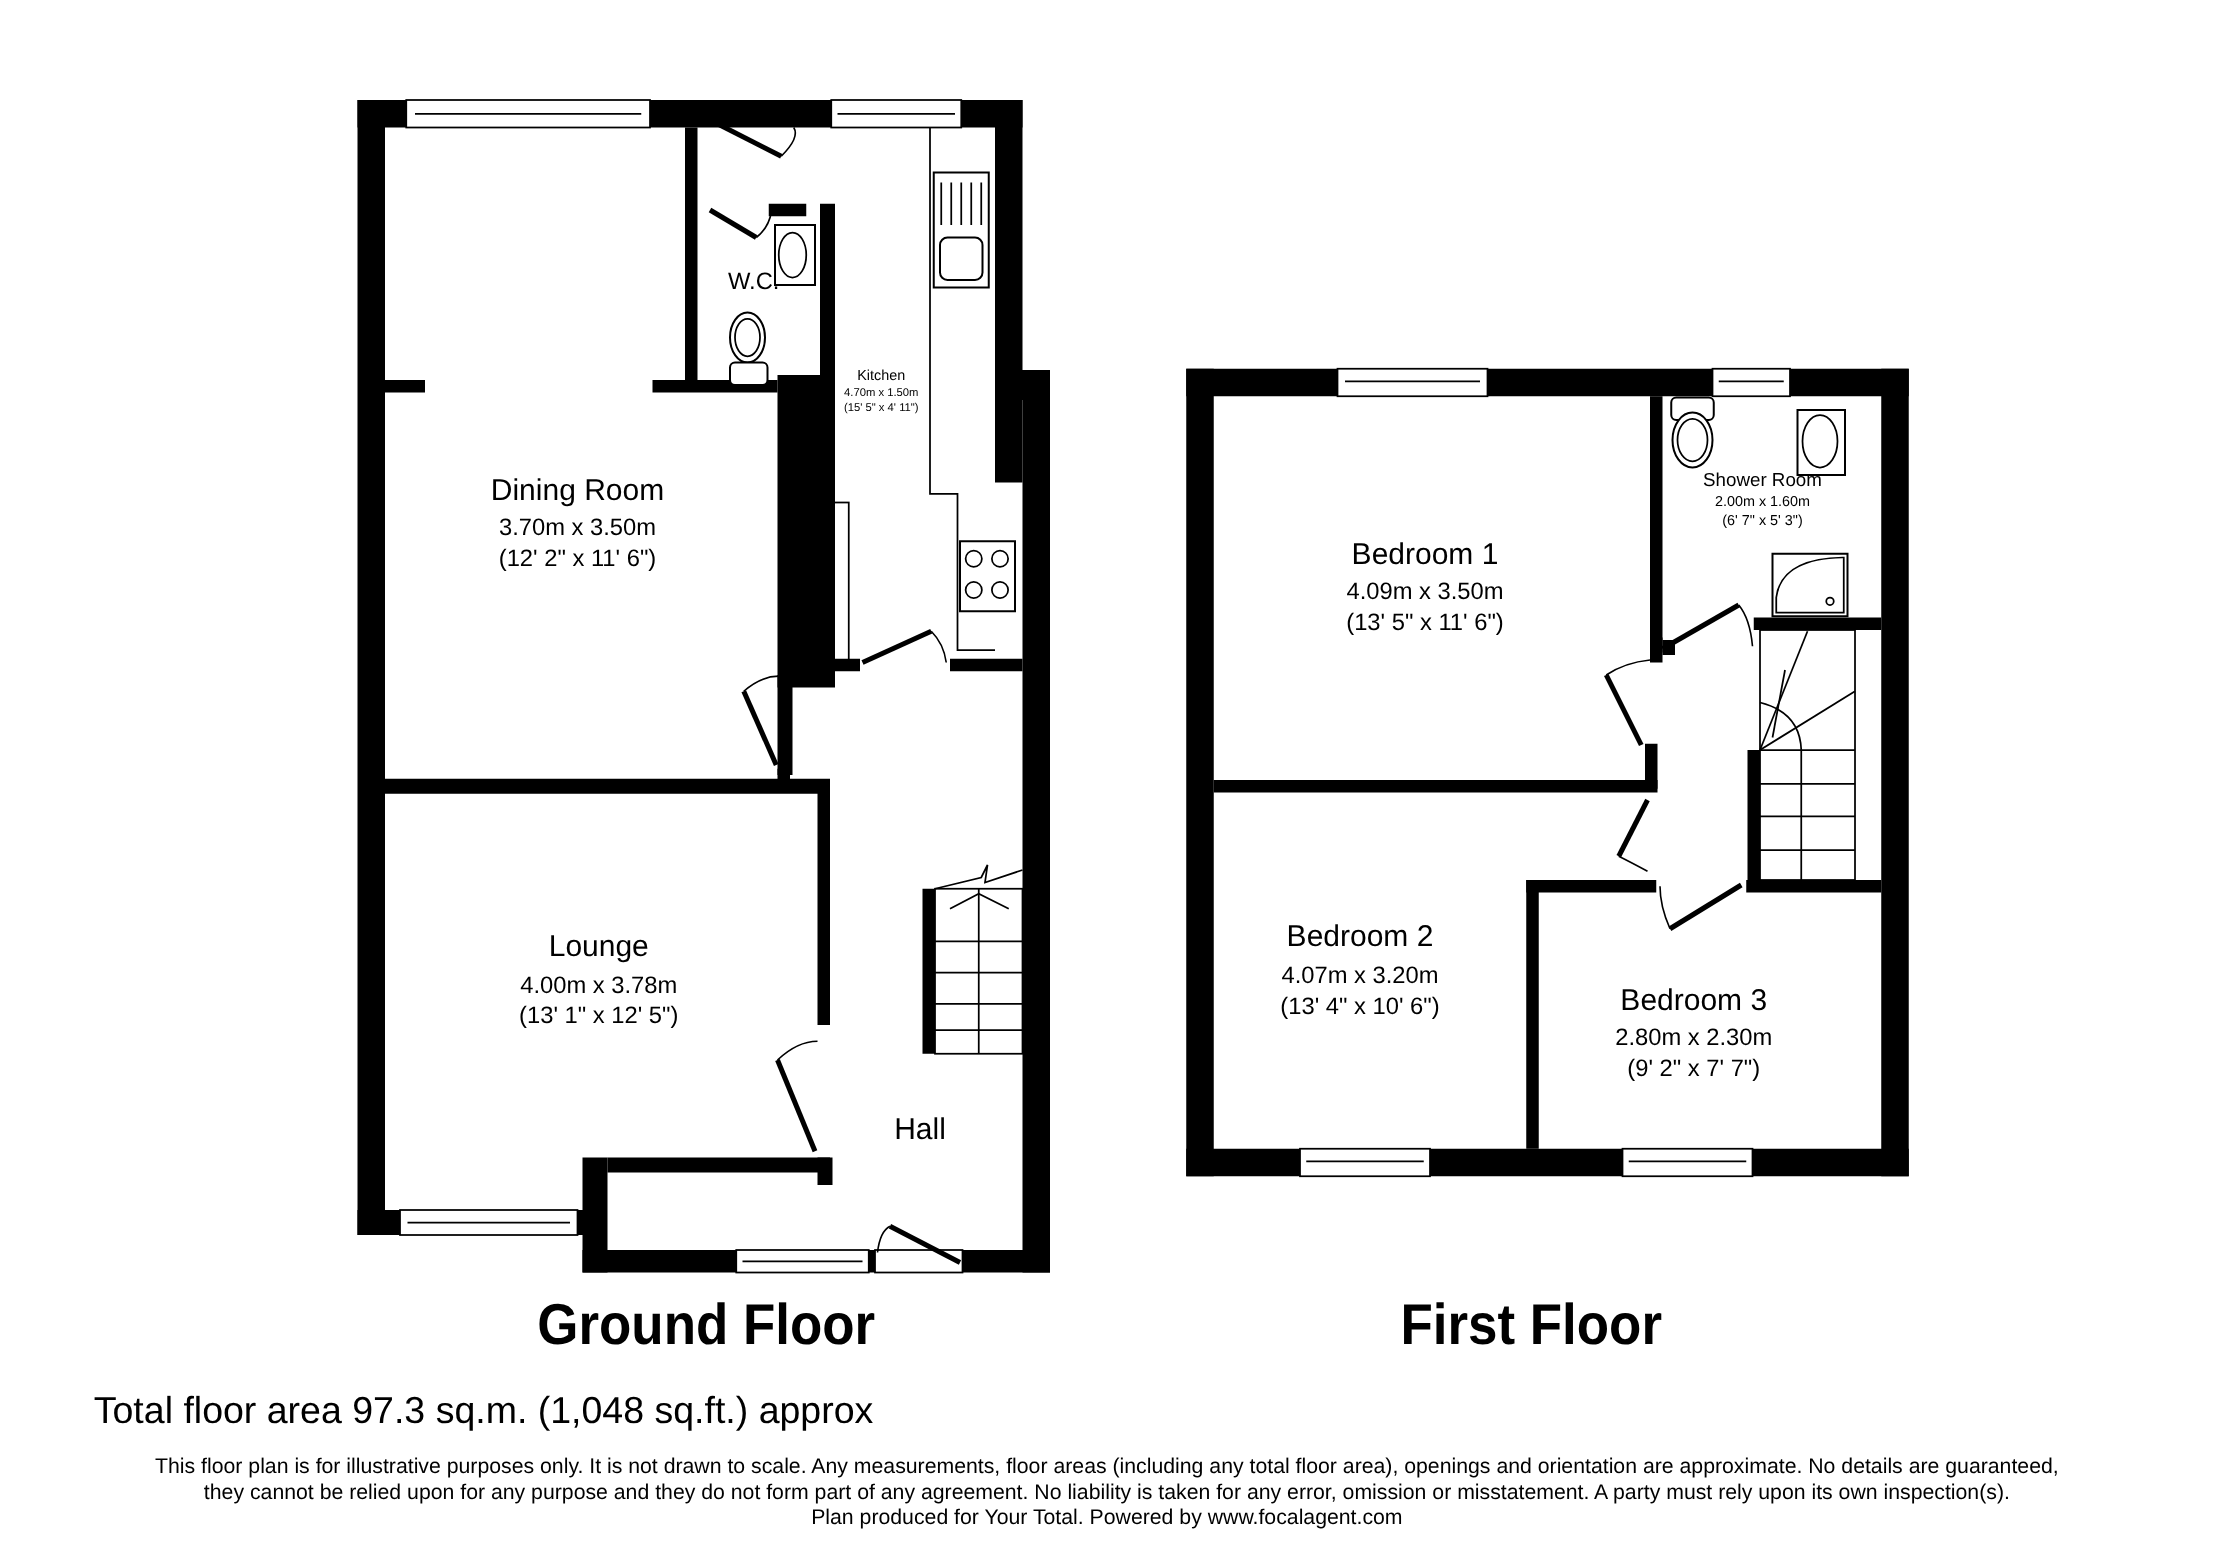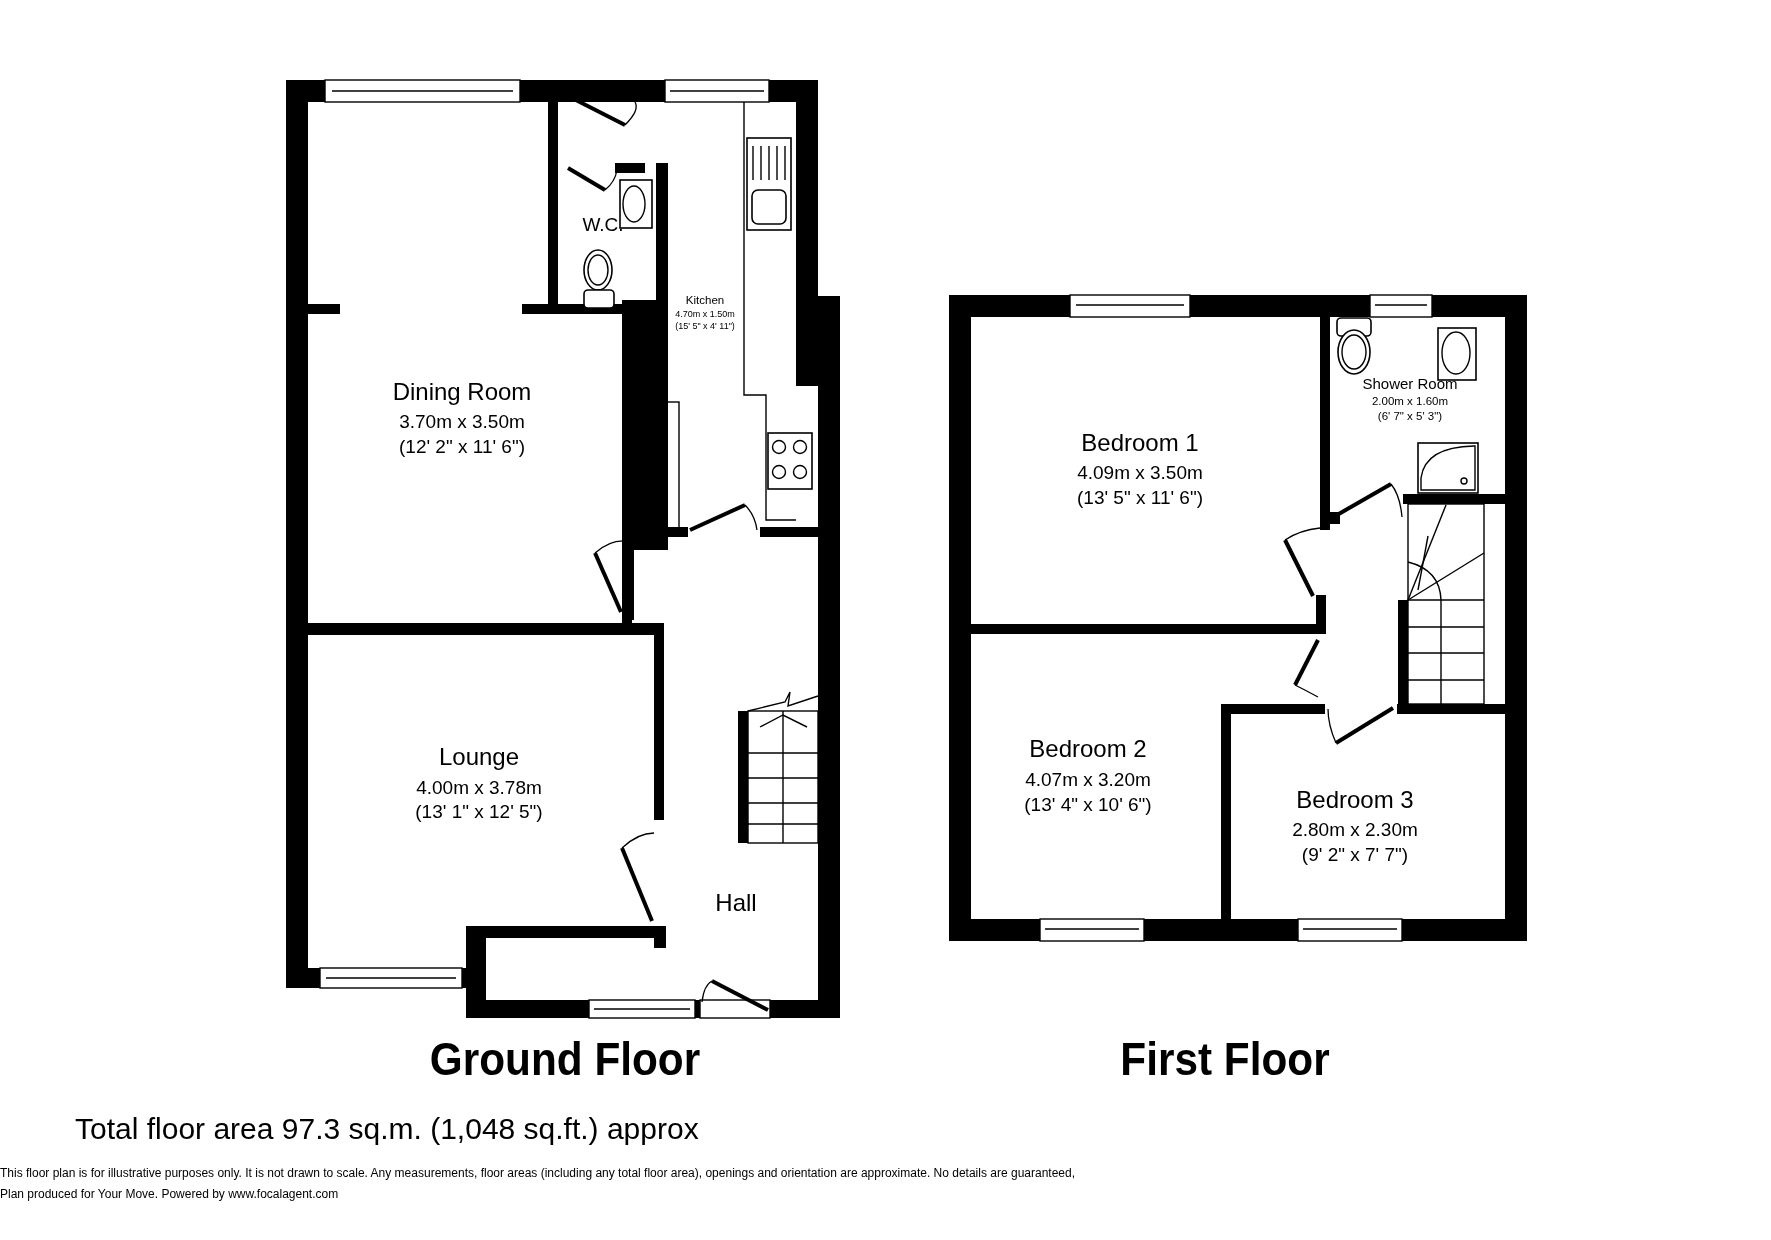--- a/index.html
+++ b/index.html
@@ -8,21 +8,21 @@
   .wall { fill:#000; }
   .fix { fill:#fff; stroke:#000; stroke-width:1.6; }
   .thin { fill:none; stroke:#000; stroke-width:1.4; }
   .door { fill:none; stroke:#000; stroke-width:4; }
   .arc { fill:none; stroke:#000; stroke-width:1.3; }
   .win { fill:#fff; stroke:#000; stroke-width:1.4; }
   .room-name { font-family:"Liberation Sans", sans-serif; fill:#000; }
   .txt { position:absolute; color:#000; font-family:"Liberation Sans", sans-serif; white-space:nowrap; }
   .floor-title { font-weight:bold; font-size:46px; transform:scaleX(0.92); transform-origin:center; }
   .total { font-size:30px; }
-  .disclaimer { font-size:12px; line-height:20.5px; }
+  .disclaimer { font-size:17px; text-align:center; line-height:20.5px; }
 </style>
 </head>
 <body>
 
 <svg width="1771" height="1240" viewBox="0 0 1771 1240">
 
   <g>
 
     <rect class="wall" x="286" y="80" width="22" height="908"></rect>
     <rect class="wall" x="286" y="80" width="532" height="22"></rect>
@@ -209,14 +209,15 @@
   </g>
 </svg>
 
 <div class="txt floor-title" style="left:380px; top:1032px; width:370px; text-align:center;">Ground Floor</div>
 <div class="txt floor-title" style="left:1070px; top:1032px; width:310px; text-align:center;">First Floor</div>
 
 <div class="txt total" style="left:75px; top:1112px;">Total floor area 97.3 sq.m. (1,048 sq.ft.) approx</div>
 
 <div class="txt disclaimer" style="left:0; top:1163px; width:1771px;">
   <div>This floor plan is for illustrative purposes only. It is not drawn to scale. Any measurements, floor areas (including any total floor area), openings and orientation are approximate. No details are guaranteed,</div>
-  <div>Plan produced for Your Move. Powered by www.focalagent.com</div>
+  <div>they cannot be relied upon for any purpose and they do not form part of any agreement. No liability is taken for any error, omission or misstatement. A party must rely upon its own inspection(s).</div>
+  <div>Plan produced for Your Total. Powered by www.focalagent.com</div>
 </div>
 
 </body></html>

